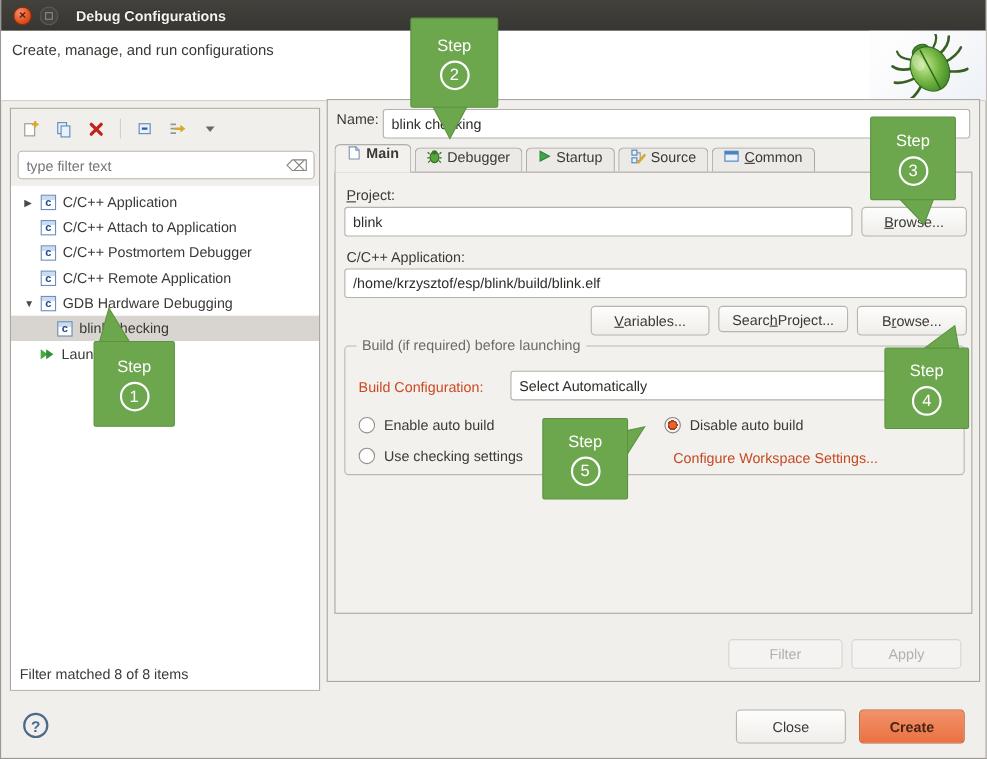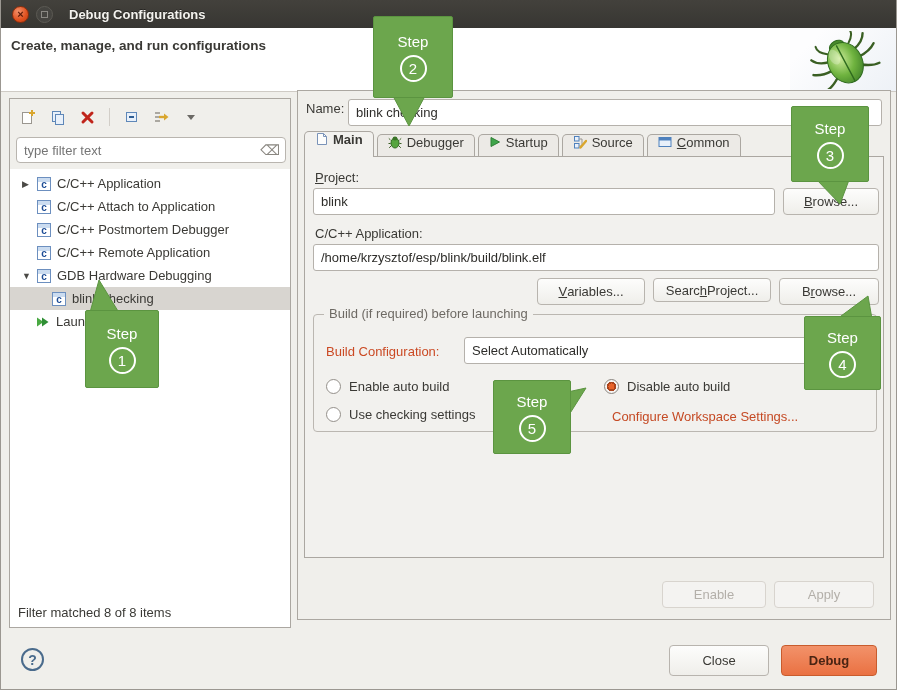--- a/index.html
+++ b/index.html
@@ -17,21 +17,21 @@
     display:flex; align-items:center; justify-content:center; font-size:11px; line-height:1; }
   .winbtn.close { background:radial-gradient(circle at 35% 30%, #F3916B, #E0501E 60%, #C23F12);
     border:1px solid #8E2E0C; color:#5E1A07; font-weight:bold; margin-left:11px; }
   .winbtn.max { background:#454440; border:1px solid #5C5A54; margin-left:7px; }
   .winbtn.max i { display:block; width:7px; height:7px; border:1px solid #8A8883; }
   .wintitle { color:#F3F2EE; font-weight:bold; font-size:13px; margin-left:16px;
     text-shadow:0 -1px 0 rgba(0,0,0,.4); }
   
   .banner { position:absolute; left:0; top:28px; width:897px; height:64px; background:#FFFFFF;
     border-bottom:1px solid #CFCBC5; }
-  .banner h1 { font-size:13.5px; font-weight:bold; color:#3A3935; position:absolute; left:10px; top:10px; }
+  .banner h1 { font-size:13.5px; font-weight:normal; color:#3A3935; position:absolute; left:10px; top:10px; }
   .bugbox { position:absolute; right:0; top:0; width:108px; height:63px;
     background:linear-gradient(135deg,#FDFDFE 20%,#EDF1F6); display:flex; align-items:center; justify-content:center; }
   
   .panel { position:absolute; border:1px solid #ABA7A1; background:#FFFFFF; }
   #left-panel { left:8px; top:98px; width:282px; height:530px; }
   #right-panel { left:296px; top:90px; width:594px; height:530px; background:#F0EFEB; }
   .ltool { position:absolute; left:0; top:0; width:100%; height:70px; background:#F0EFEB; }
   .toolrow { position:absolute; left:6px; top:6px; display:flex; align-items:center; gap:6px; }
   .tbtn { width:24px; height:24px; border:none; background:transparent; display:flex;
     align-items:center; justify-content:center; cursor:pointer; border-radius:3px; }
@@ -314,29 +314,29 @@
           <span>Disable auto build</span>
         </div>
         <div class="radiorow" style="left:12px; top:92px">
           <span class="radio"></span>
           <span>Use checking settings</span>
         </div>
         <span class="linktext" style="left:298px; top:94px">Configure Workspace Settings...</span>
       </div>
     </div>
 
-    <button id="revert-btn" class="btn disabled" disabled="">Enable</button>
+    <button id="revert-btn" class="btn disabled" disabled="">Filter</button>
     <button id="apply-btn" class="btn disabled" disabled="">Apply</button>
   </div>
 
   <div class="helpicon">
     <span>?</span>
   </div>
   <button id="close-btn" class="btn">Close</button>
-  <button id="debug-btn" class="btn">Debug</button>
+  <button id="debug-btn" class="btn">Create</button>
 
   <svg class="tails" width="897" height="690">
     <polygon points="88,316 120,316 98,280" fill="#6CA64D" stroke="#5B9440"></polygon>
     <polygon points="392,96 424,96 408,126" fill="#6CA64D" stroke="#5B9440"></polygon>
     <polygon points="816,180 848,180 839,204" fill="#6CA64D" stroke="#5B9440"></polygon>
     <polygon points="836,319 871,319 867,296" fill="#6CA64D" stroke="#5B9440"></polygon>
     <polygon points="548,396 566,418 585,388" fill="#6CA64D" stroke="#5B9440"></polygon>
   </svg>
 
   <div class="step-bubble" style="left:84px; top:310px; width:74px; height:78px">

